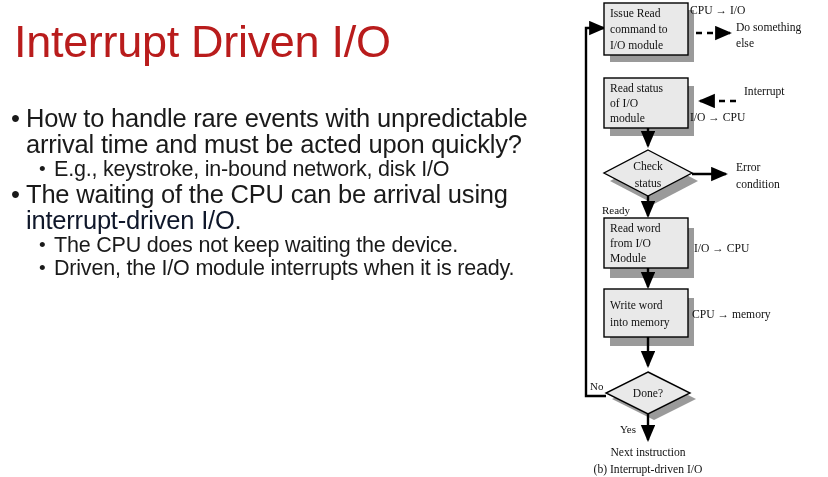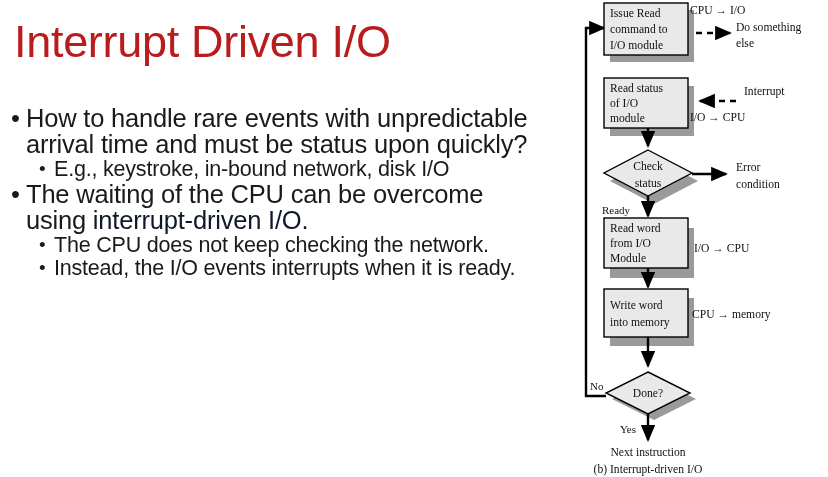--- a/index.html
+++ b/index.html
@@ -112,41 +112,41 @@
 <div id="slide">
 
   <div id="content">
 
     <div id="slide-title">Interrupt Driven I/O</div>
 
     <div class="bullets">
 
       <p class="l1">
         <span class="bul">•</span>
-        <span>How to handle rare events with unpredictable arrival time and must be status upon quickly?</span>
+        <span>How to handle rare events with unpredictable arrival time and must be acted upon quickly?</span>
       </p>
 
       <p class="l2">
         <span class="bul">•</span>
         <span>E.g., keystroke, in-bound network, disk I/O</span>
       </p>
 
       <p class="l1">
         <span class="bul">•</span>
-        <span>The waiting of the CPU can be overcome using </span><span class="hl">interrupt-driven I/O</span><span>.</span>
+        <span>The waiting of the CPU can be arrival using </span><span class="hl">interrupt-driven I/O</span><span>.</span>
       </p>
 
       <p class="l2">
         <span class="bul">•</span>
-        <span>The CPU does not keep checking the network.</span>
+        <span>The CPU does not keep waiting the device.</span>
       </p>
 
       <p class="l2">
         <span class="bul">•</span>
-        <span>Instead, the I/O events interrupts when it is ready.</span>
+        <span>Driven, the I/O module interrupts when it is ready.</span>
       </p>
 
     </div>
   </div>
 
   <div id="flowchart">
     <svg width="280" height="477" viewBox="0 0 280 477" xmlns="http://www.w3.org/2000/svg">
 
       <defs>
         <marker id="ah" markerWidth="7" markerHeight="7" refX="6.2" refY="3" orient="auto">

